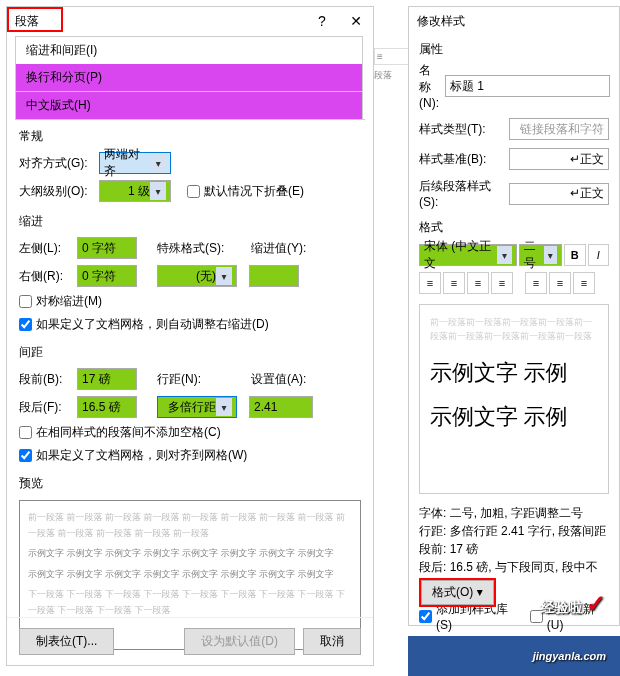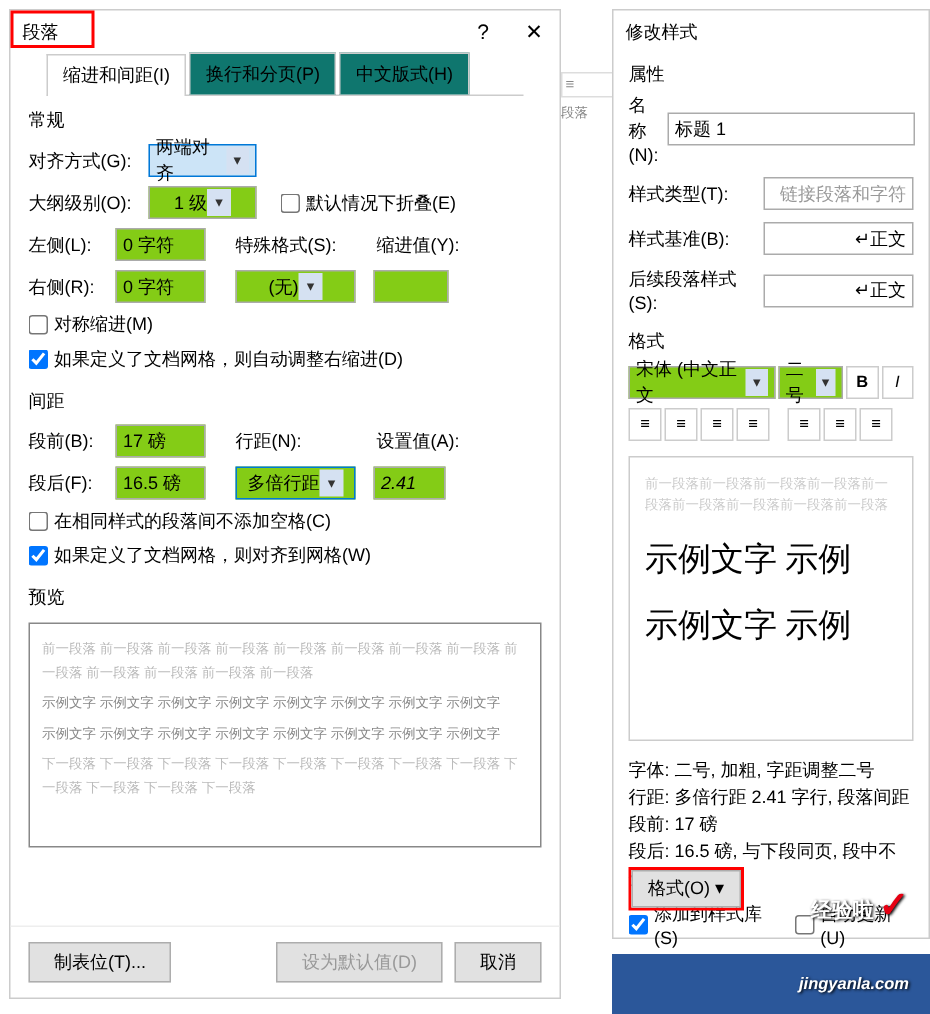--- a/index.html
+++ b/index.html
@@ -3,29 +3,29 @@
   <meta charset="utf-8">
   <style>
     * { box-sizing: border-box; margin: 0; padding: 0; }
     body { font-family: "Microsoft YaHei", SimSun, sans-serif; font-size: 12px; background: #fff; position: relative; width: 620px; height: 676px; overflow: hidden; }
     .dialog-left { position: absolute; left: 6px; top: 6px; width: 368px; height: 660px; border: 1px solid #ccc; background: #fff; }
     .dialog-right { position: absolute; left: 408px; top: 6px; width: 212px; height: 620px; border: 1px solid #ccc; background: #fff; }
     .titlebar { display: flex; align-items: center; padding: 0 0 0 8px; height: 28px; }
     .titlebar .title { flex: 1; font-size: 12px; }
     .titlebar .help, .titlebar .close { width: 34px; text-align: center; cursor: pointer; font-size: 14px; }
     .title-highlight { border: 2px solid #f00; position: absolute; left: 0; top: 0; width: 56px; height: 25px; }
-    .tabs { display: flex; border-bottom: 1px solid #ccc; margin: 0 24px; }
+    .tabs { display: flex; border-bottom: 1px solid #ccc; margin: 0 8px; flex-direction: column; }
     .tab { padding: 5px 10px; border: 1px solid #ccc; border-bottom: none; margin-right: 2px; font-size: 12px; background: #fff; cursor: pointer; }
     .tab.active { background: #fff; position: relative; top: 1px; }
-    .tab.inactive { background: #0f766e; }
+    .tab.inactive { background: #d946ef; }
     .section-label { padding: 8px 12px 4px; font-size: 12px; }
     .row { display: flex; align-items: center; padding: 3px 12px; gap: 6px; }
     .row label { font-size: 12px; }
     .select, .input { border: 1px solid #ababab; background: #84cc16; font-size: 12px; padding: 2px 4px; height: 22px; }
-    .select { display: flex; align-items: center; justify-content: center; cursor: pointer; }
+    .select { display: flex; align-items: center; justify-content: flex-end; cursor: pointer; }
     .dropdown-arrow { background: #d5e1f2; width: 16px; height: 18px; display: inline-flex; align-items: center; justify-content: center; font-size: 10px; color: #333; }
     .checkbox { display: flex; align-items: center; gap: 4px; padding: 3px 12px; }
     .checkbox input { margin: 0; }
     .preview-box { margin: 4px 12px; border: 1px solid #888; height: 150px; padding: 8px; font-size: 9px; color: #bbb; overflow: hidden; line-height: 1.8; }
     .preview-box .sample-line { color: #888; margin: 4px 0; }
     .button-bar { position: absolute; bottom: 0; left: 0; right: 0; padding: 10px 12px; display: flex; gap: 8px; justify-content: flex-end; border-top: 1px solid #eee; }
     .btn { border: 1px solid #adadad; background: #e1e1e1; padding: 4px 16px; font-size: 12px; cursor: pointer; }
     .btn.primary { border: 1px solid #0078d7; background: #e5f1fb; }
     .btn.disabled { color: #999; }
     .right-section { padding: 6px 10px; }
@@ -85,20 +85,21 @@
     <div class="select" style="width:72px">
       <span>1 级</span>
       <span class="dropdown-arrow">▾</span>
     </div>
     <label style="margin-left:10px;display:flex;align-items:center;gap:4px">
       <input type="checkbox" style="">
       <span>默认情况下折叠(E)</span>
     </label>
   </div>
 
+  <div class="section-label">缩进</div>
   <div class="row">
     <label style="width:52px">左侧(L):</label>
     <input class="input" style="width: 60px;" value="0 字符">
     <label style="width:74px;margin-left:14px">特殊格式(S):</label>
     <label style="width:58px;margin-left:14px">缩进值(Y):</label>
   </div>
   <div class="row">
     <label style="width:52px">右侧(R):</label>
     <input class="input" style="width: 60px;" value="0 字符">
     <div class="select" style="width:80px;margin-left:14px">
@@ -123,21 +124,21 @@
     <label style="width:54px;margin-left:14px">行距(N):</label>
     <label style="width:58px;margin-left:34px">设置值(A):</label>
   </div>
   <div class="row">
     <label style="width:52px">段后(F):</label>
     <input class="input" style="width: 60px;" value="16.5 磅">
     <div class="select" style="width:80px;margin-left:14px;border-color:#0078d7">
       <span>多倍行距</span>
       <span class="dropdown-arrow">▾</span>
     </div>
-    <input class="input" style="width: 48px; margin-left: 6px; font-style: italic;" value="2.41">
+    <input class="input" style="width: 64px; margin-left: 6px;" value="2.41">
   </div>
   <div class="checkbox">
     <input type="checkbox" style="">
     <span>在相同样式的段落间不添加空格(C)</span>
   </div>
   <div class="checkbox">
     <input type="checkbox" checked="" style="">
     <span>如果定义了文档网格，则对齐到网格(W)</span>
   </div>
 

